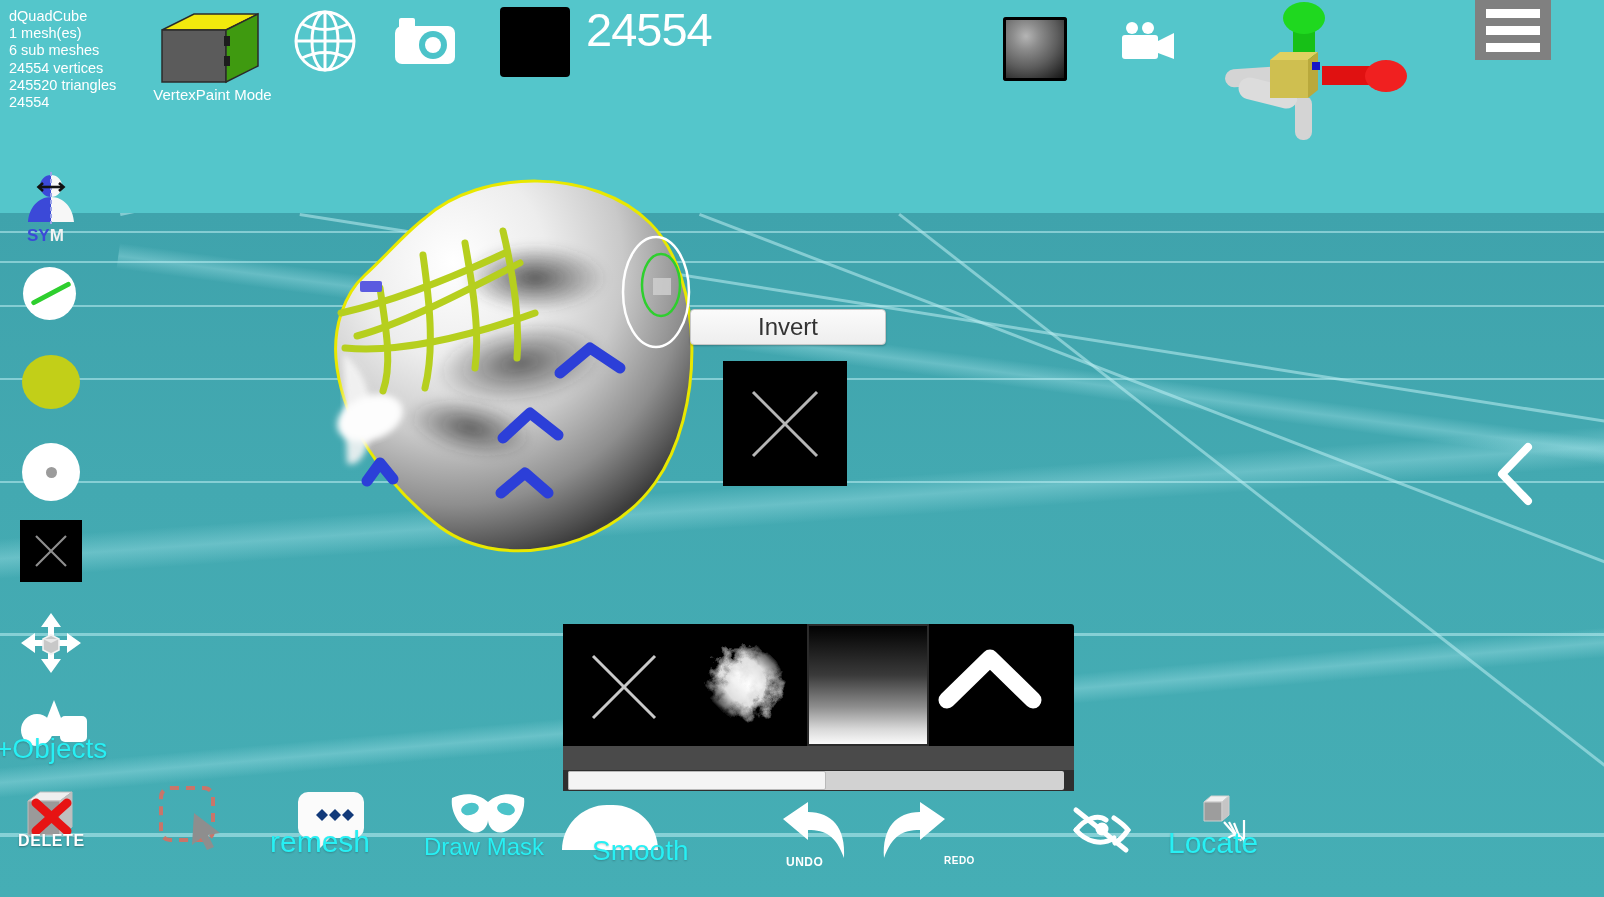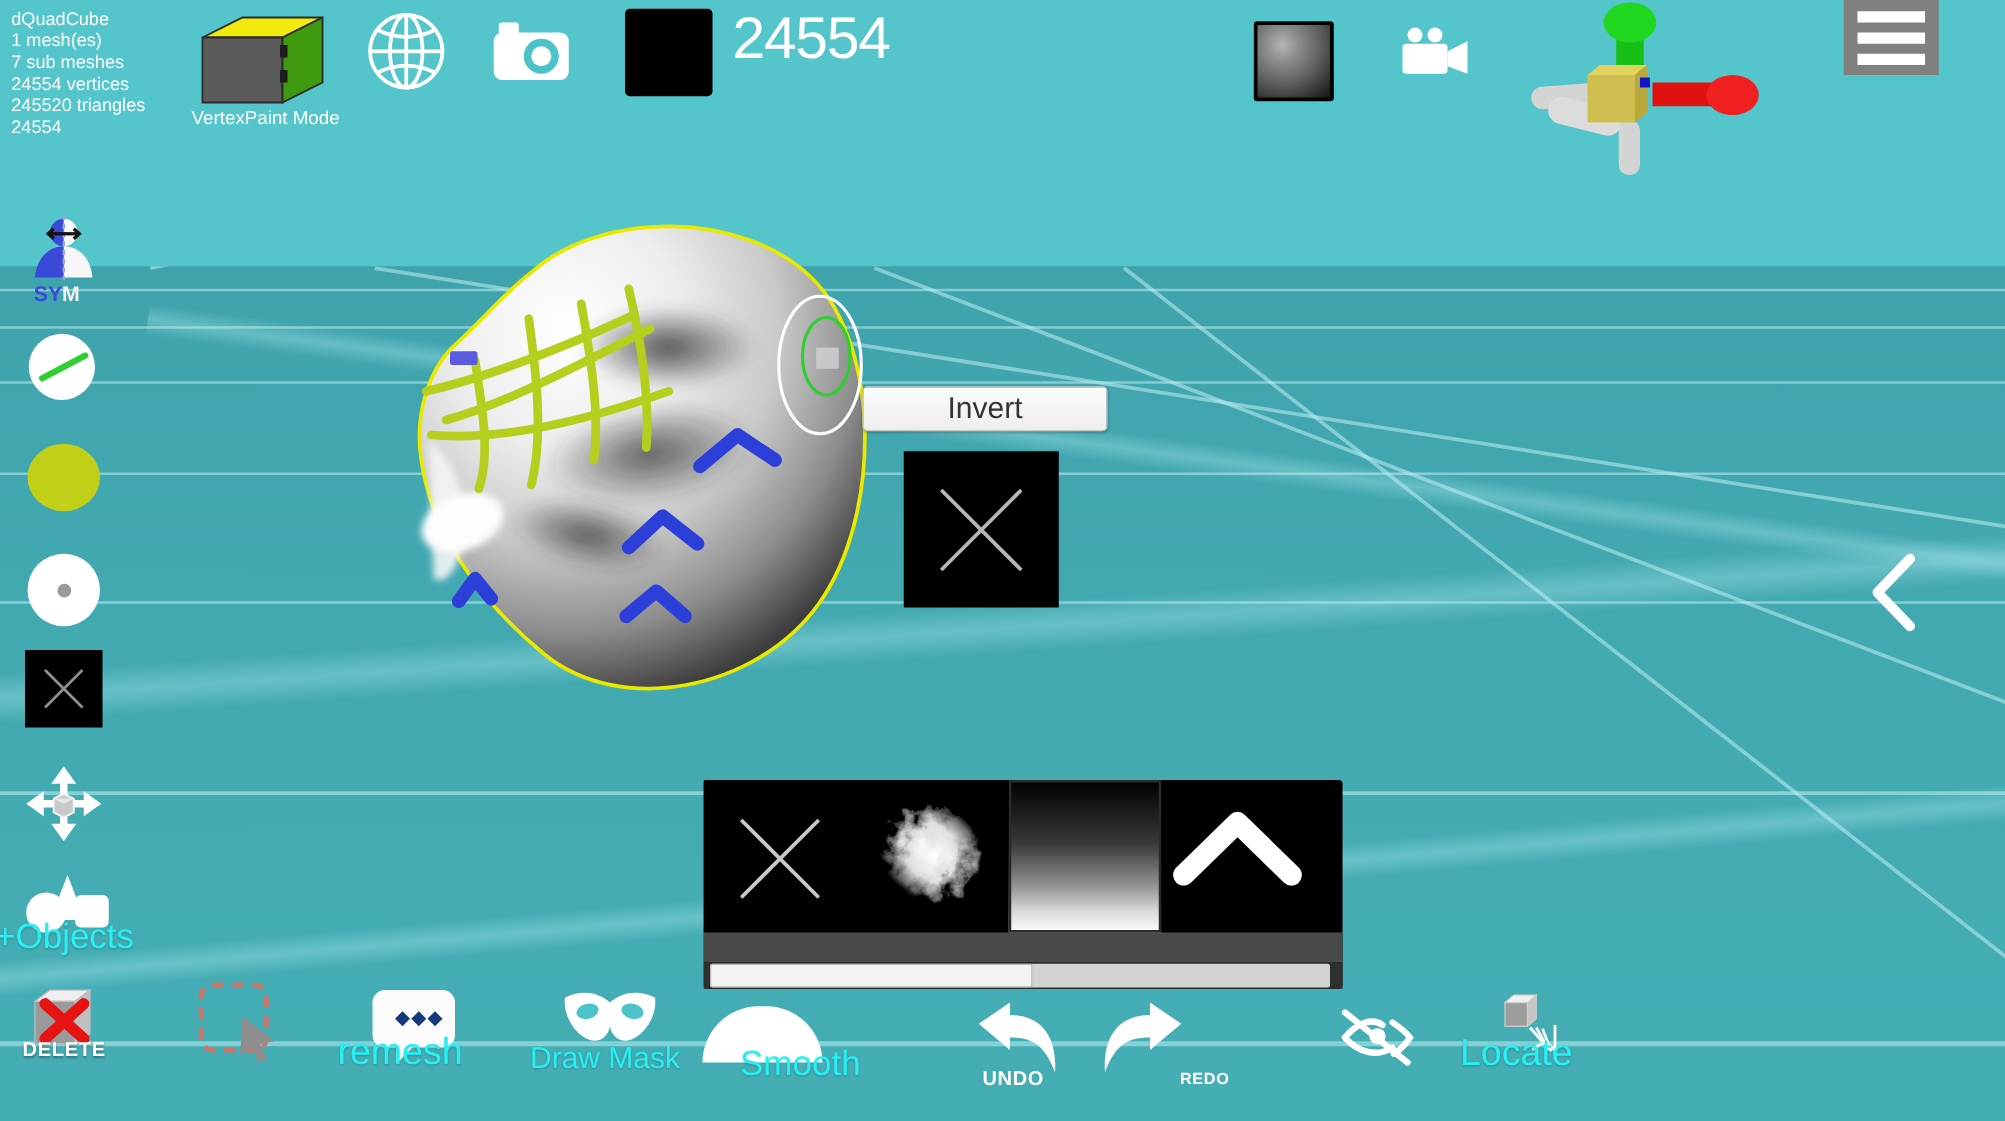--- a/index.html
+++ b/index.html
@@ -85,23 +85,23 @@
   #remeshLabel{ position:absolute; left:270px; top:825px; font-size:30px; }
 
   #maskIcon   { position:absolute; left:450px; top:792px; width:76px; height:48px; }
   #maskLabel  { position:absolute; left:424px; top:833px; font-size:24px; }
 
   #smoothIcon { position:absolute; left:562px; top:805px; width:96px; height:45px;
                 background:#fff; border-radius:48px 48px 0 0; }
   #smoothLabel{ position:absolute; left:560px; top:835px; font-size:28px;margin-left:32px; }
 
   #undoIcon { position:absolute; left:780px; top:800px; width:70px; height:62px; }
-  #undoLabel{ position:absolute; left:786px; top:855px; font-size:16px; font-weight:bold; color:#fff; letter-spacing:.5px;}
+  #undoLabel{ position:absolute; left:786px; top:855px; font-size:12px; font-weight:bold; color:#fff; letter-spacing:.5px;}
   #redoIcon { position:absolute; left:878px; top:800px; width:70px; height:62px; }
-  #redoLabel{ position:absolute; left:908px; top:855px; font-size:13px; font-weight:bold; color:#fff; letter-spacing:.5px;padding-left:36px;}
+  #redoLabel{ position:absolute; left:908px; top:855px; font-size:10px; font-weight:bold; color:#fff; letter-spacing:.5px;padding-left:36px;}
 
   #eyeIcon  { position:absolute; left:1070px; top:800px; width:66px; height:56px; }
 
   #locateIcon { position:absolute; left:1196px; top:790px; width:60px; height:62px; }
   #locateLabel{ position:absolute; left:1168px; top:826px; font-size:30px;text-align:right; }
 
   
   #rightChev { position:absolute; left:1494px; top:443px; width:44px; height:62px; }
 
   
@@ -221,21 +221,21 @@
       <ellipse cx="36" cy="60" rx="33" ry="55" fill="none" stroke="#ffffff" stroke-width="2.5"></ellipse>
       <ellipse cx="41" cy="53" rx="19" ry="31" fill="none" stroke="#2ecf2e" stroke-width="2.5"></ellipse>
       <rect x="33" y="46" width="18" height="17" fill="#d0d0d0" opacity=".82"></rect>
     </svg>
   </div>
 </div>
 
 <div id="infoblock">
   <div>dQuadCube</div>
   <div>1 mesh(es)</div>
-  <div>7 sub meshes</div>
+  <div>6 sub meshes</div>
   <div>24554 vertices</div>
   <div>245520 triangles</div>
   <div>24554</div>
 </div>
 
 <div id="cubeIcon">
   <svg width="120" height="80" viewBox="0 0 120 80">
     <polygon points="12,22 76,22 108,6 44,6" fill="#f2e90d" stroke="#2b2b2b" stroke-width="1.5"></polygon>
     <polygon points="12,22 76,22 76,74 12,74" fill="#5b5b5b" stroke="#2b2b2b" stroke-width="1.5"></polygon>
     <polygon points="76,22 108,6 108,58 76,74" fill="#3f9a10" stroke="#2b2b2b" stroke-width="1.5"></polygon>

